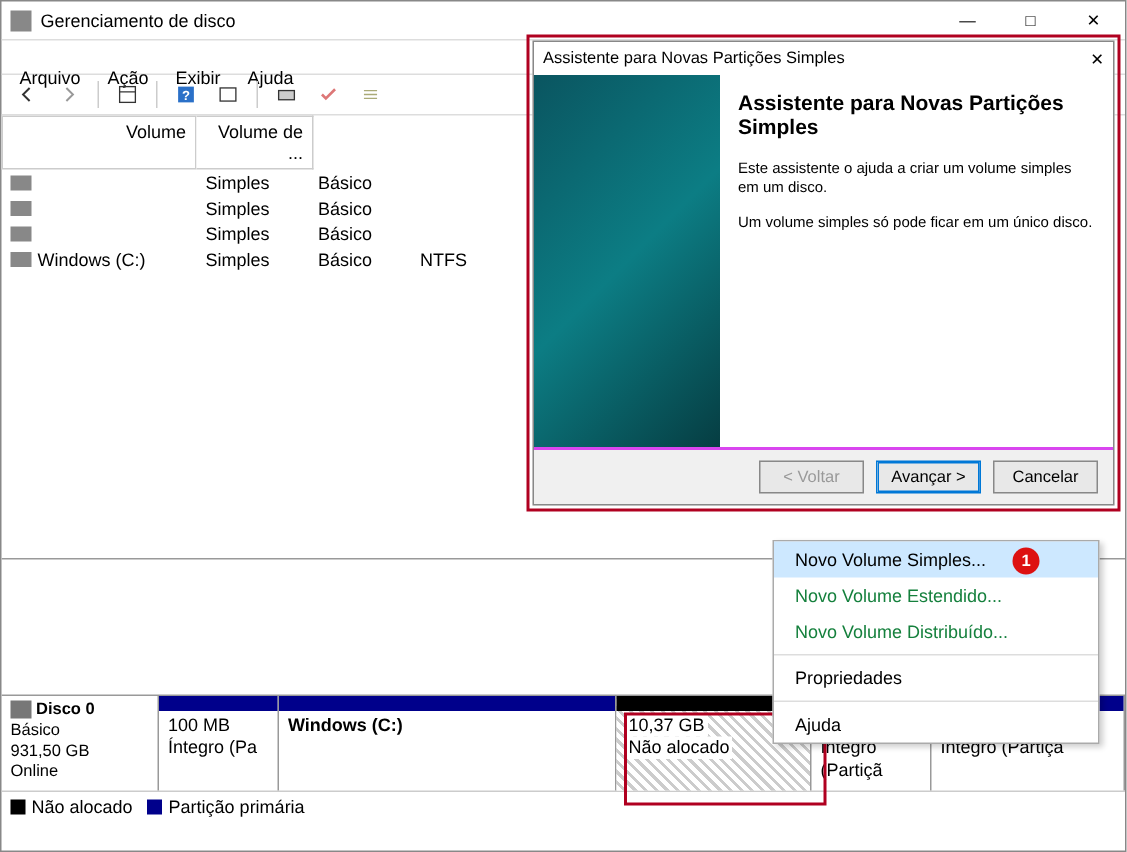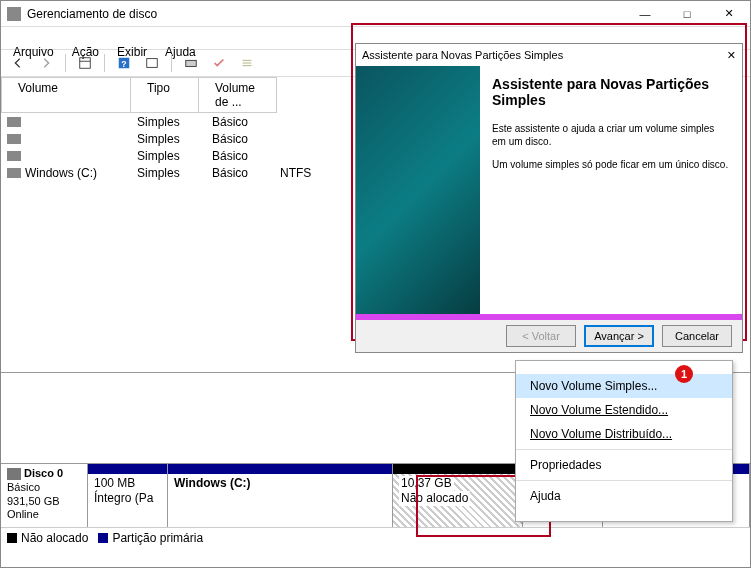--- a/index.html
+++ b/index.html
@@ -61,24 +61,25 @@
   }
   .tbtn svg { width: 14px; height: 14px; }
   .tsep { width: 1px; height: 18px; background: #ccc; margin: 0 2px; }
   
   .vollist-head {
     display: flex;
     border-bottom: 0;
     font-size: 12px;
   }
   .vhcell {
-    padding: 3px 16px;
+    padding: 3px 6px;
     border: 1px solid #ccc;
     border-left: none;
     background: #fff;
+    text-align: right;
   }
   .vhcell:first-child { border-left: 1px solid #ccc; }
   .col-vol { width: 130px; }
   .col-layout { width: 75px; }
   .col-tipo { width: 68px; }
   .col-fs { width: 78px; }
   .vollist-body {
     height: 260px;
     border-bottom: 1px solid #999;
   }
@@ -91,21 +92,21 @@
     margin-right: 4px;
     vertical-align: middle;
   }
   
   .diskpanel {
     display: flex;
     border-top: 1px solid #999;
     height: 64px;
   }
   .diskinfo {
-    width: 87px;
+    width: 105px;
     border-right: 1px solid #999;
     padding: 3px 6px;
     font-size: 11px;
     line-height: 1.25;
   }
   .diskinfo .dname { font-weight: bold; }
   .diskinfo .dicon {
     width: 14px; height: 12px;
     background: #777;
     display: inline-block;
@@ -152,21 +153,21 @@
   .lsq.blue { background: #00008B; }
 
   
   .redbox { position: absolute; border: 2px solid #b00020; pointer-events: none; }
   .rb-wizard { left: 350px; top: 22px; width: 396px; height: 318px; }
   .rb-part { left: 415px; top: 474px; width: 135px; height: 62px; }
 
   
   .wizard {
     position: absolute;
-    left: 354px; top: 42px;
+    left: 354px; top: 26px;
     width: 388px; height: 310px;
     background: #f0f0f0;
     border: 1px solid #888;
     display: flex; flex-direction: column;
     z-index: 10;
   }
   .wiz-title {
     height: 22px;
     display: flex; align-items: center; justify-content: space-between;
     padding: 0 6px;
@@ -194,50 +195,50 @@
   }
   .wiz-p { margin-bottom: 10px; font-size: 10px; line-height: 1.3; }
   .wiz-foot {
     height: 38px;
     background: #f0f0f0;
     display: flex;
     align-items: center;
     justify-content: flex-end;
     gap: 8px;
     padding: 0 10px;
-    border-top: 6px solid #d946ef;
+    border-top: 2px solid #d946ef;
   }
   .wbtn {
     min-width: 70px; height: 22px;
     border: 1px solid #888;
     background: #e8e8e8;
     font-size: 11px;
     display: flex; align-items: center; justify-content: center;
     padding: 0 8px;
   }
   .wbtn.disabled { color: #999; }
   .wbtn.default { border: 1px solid #0078d7; box-shadow: inset 0 0 0 1px #0078d7; }
 
   
   .ctxmenu {
     position: absolute;
     left: 514px; top: 359px;
     width: 218px;
     background: #fff;
     border: 1px solid #aaa;
     box-shadow: 2px 2px 4px rgba(0,0,0,0.2);
-    padding: 13px 0;
+    padding: 0 0;
     z-index: 5;
     font-size: 12px;
   }
   .ctxitem {
     padding: 5px 14px;
   }
   .ctxitem.hover { background: #cde8ff; }
-  .ctxitem.disabled { color: #000000; text-decoration: underline; }
+  .ctxitem.disabled { color: #15803d; }
   .ctxsep { height: 1px; background: #ddd; margin: 3px 0; }
 
   
   .badge {
     position: absolute;
     width: 18px; height: 18px;
     border-radius: 50%;
     background: #d11;
     color: #fff;
     font-size: 11px;
@@ -312,21 +313,20 @@
       <svg viewBox="0 0 16 16">
         <line x1="3" y1="5" x2="13" y2="5" stroke="#aa7"></line>
         <line x1="3" y1="8" x2="13" y2="8" stroke="#aa7"></line>
         <line x1="3" y1="11" x2="13" y2="11" stroke="#aa7"></line>
       </svg>
     </div>
 </div>
 
 <div class="vollist-head">
   <div class="vhcell col-vol">Volume</div>
-  <div class="vhcell col-tipo">Tipo</div>
   <div class="vhcell col-fs">Volume de ...</div>
 </div>
 
 <div class="vollist-body">
   <div class="vrow">
     <div class="vcell col-vol"><span class="vdicon"></span><span></span></div>
     <div class="vcell col-layout">Simples</div>
     <div class="vcell col-tipo">Básico</div>
     <div class="vcell col-fs"></div>
   </div>

